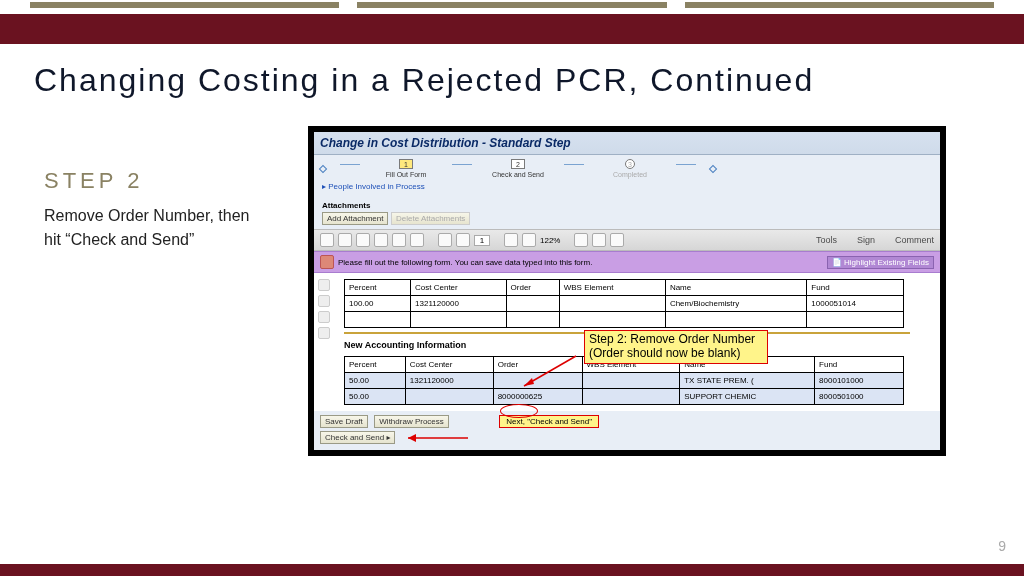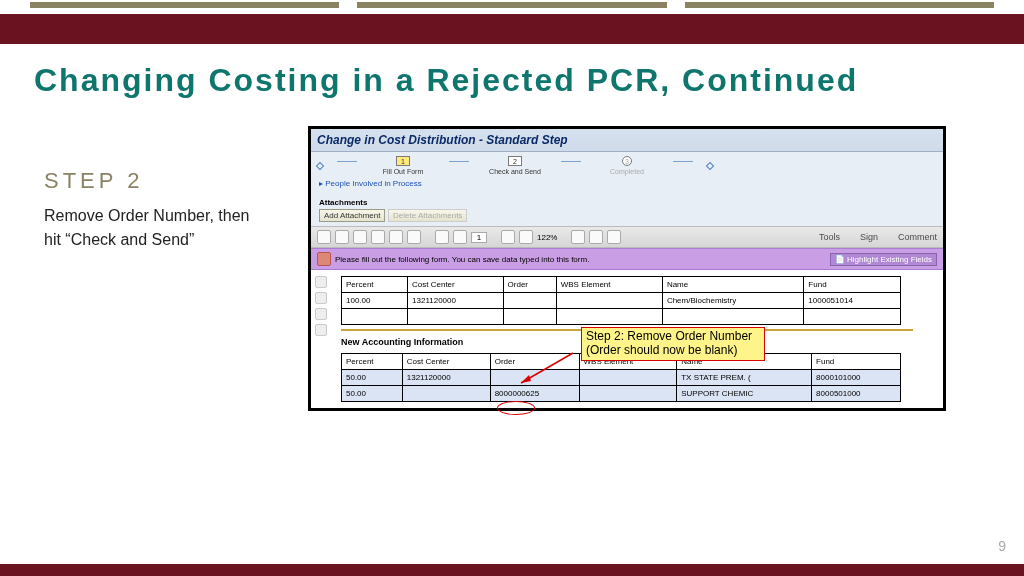--- a/index.html
+++ b/index.html
@@ -4,29 +4,29 @@
 <style>
   * { box-sizing: border-box; margin: 0; padding: 0; }
   html, body { width: 1024px; height: 576px; font-family: Arial, sans-serif; background: #fff; overflow: hidden; }
 
   
   .decor-thin { position: absolute; left: 0; right: 0; height: 6px; display: flex; gap: 18px; padding: 0 30px; }
   .decor-thin > div { flex: 1; background: #8a8263; }
   .decor-band { position: absolute; left: 0; right: 0; top: 14px; height: 30px; background: #6a1220; }
   .decor-bottom { position: absolute; left: 0; right: 0; bottom: 0; height: 12px; background: #6a1220; }
 
-  h1.slide-title { position: absolute; top: 62px; left: 34px; font-size: 32px; font-weight: 700; color: #0f766e; letter-spacing: 2px; }
+  h1.slide-title { position: absolute; top: 62px; left: 34px; font-size: 32px; font-weight: 400; color: #0f172a; letter-spacing: 2px; }
 
   .step-col { position: absolute; left: 44px; top: 168px; width: 220px; }
   .step-col .step-label { font-size: 22px; color: #8a8263; letter-spacing: 4px; margin-bottom: 10px; }
   .step-col .step-body { font-size: 16px; color: #222; line-height: 1.5; }
 
   .page-number { position: absolute; right: 18px; bottom: 22px; color: #aaa; font-size: 14px; }
 
-  .shot { position: absolute; left: 308px; top: 126px; width: 638px; border: 3px solid #000000; background: #e8eef6; font-size: 9px; color: #000; }
+  .shot { position: absolute; left: 308px; top: 126px; width: 638px; border: 6px solid #000000; background: #e8eef6; font-size: 9px; color: #000; }
   .shot-titlebar { background: linear-gradient(#d6e1ef,#cfdbea); padding: 4px 6px; border-bottom: 1px solid #9fb0c4; font-style: italic; font-weight: bold; color: #0a2a66; font-size: 12px; }
 
   .progress { padding: 4px 6px 2px; font-size: 8px; color: #333; display: flex; align-items: center; gap: 14px; }
   .p-stop { display: flex; flex-direction: column; align-items: center; width: 64px; }
   .p-box { width: 14px; height: 10px; border: 1px solid #7a7a7a; background: #fff; font-size: 7px; text-align: center; line-height: 10px; }
   .p-box.active { background: #ffe97d; }
   .p-label { font-size: 7px; margin-top: 2px; white-space: nowrap; }
   .p-line { height: 1px; background: #7aa3d1; flex: 0 0 20px; align-self: start; margin-top: 5px; }
 
   .people-link { color: #1c4fb7; font-size: 8px; padding: 2px 8px; text-decoration: none; display: inline-block; }
@@ -230,13 +230,27 @@
               <td></td>
               <td>SUPPORT CHEMIC</td>
               <td>8000501000</td>
             </tr>
           </tbody>
         </table>
       </div>
     </div>
   </div>
 
+  <div class="bottom-area">
+    <div style="margin-bottom:3px">
+      <span class="btn">Save Draft</span>
+      <span class="btn">Withdraw Process</span>
+      <span class="callout-next">Next, "Check and Send"</span>
+    </div>
+    <div>
+      <span class="btn"><span>Check and Send</span> ▸</span>
+      <svg class="arrow2" width="70" height="10">
+        <line x1="66" y1="5" x2="6" y2="5" stroke="#d00" stroke-width="1.5"></line>
+        <polygon points="6,5 14,1 14,9" fill="#d00"></polygon>
+      </svg>
+    </div>
+  </div>
 </div>
 
 </body></html>

